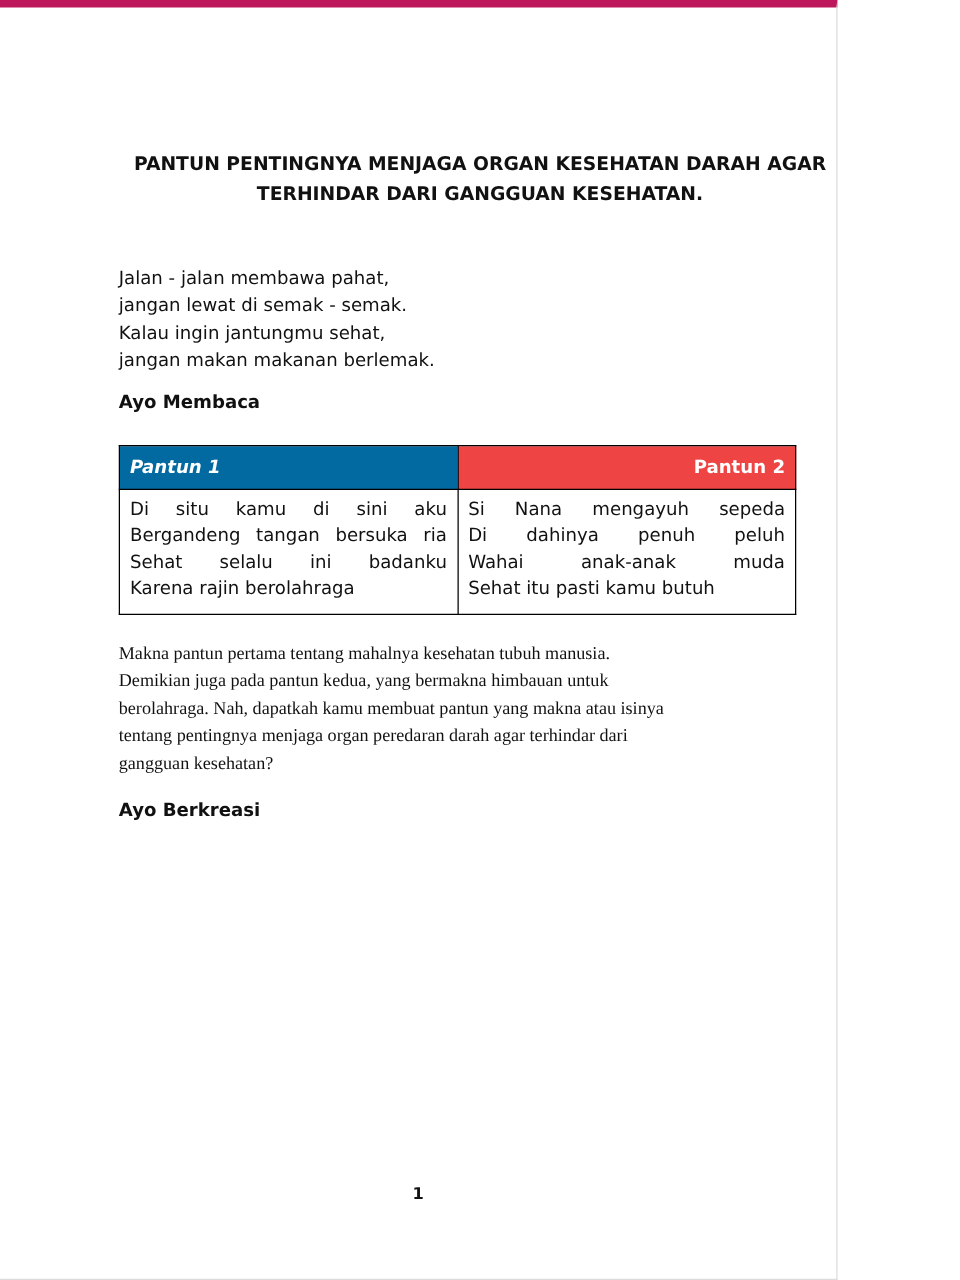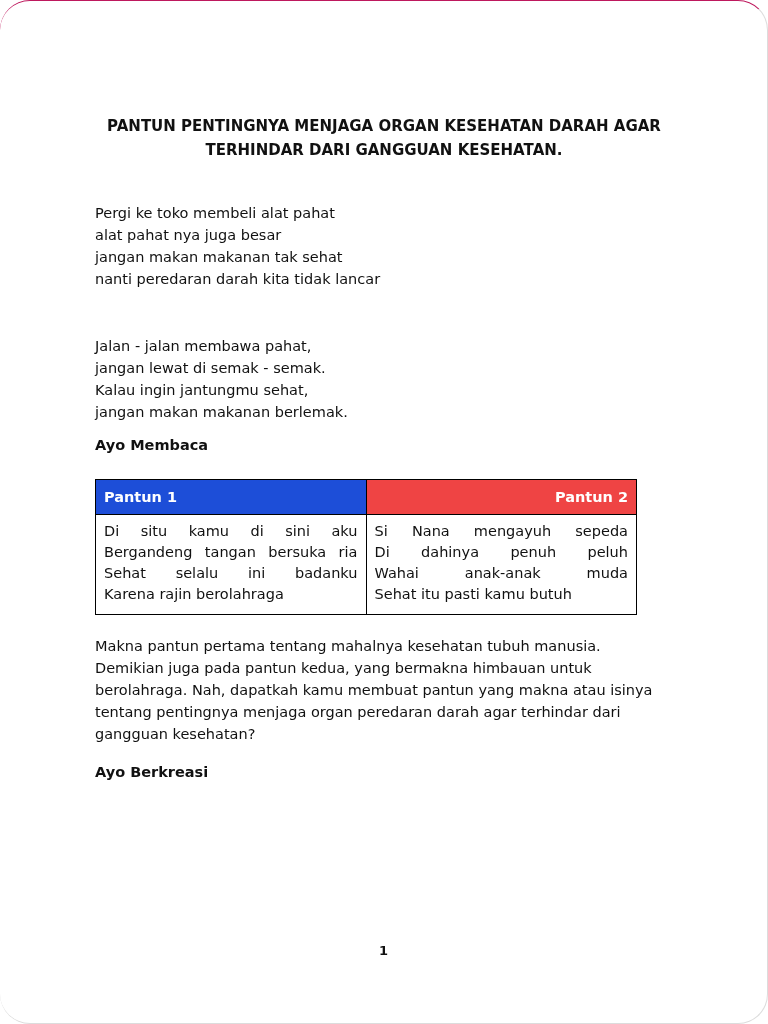--- a/index.html
+++ b/index.html
@@ -2,31 +2,30 @@
 <html><head>
 <meta charset="utf-8">
 <style>
   html, body {
     margin: 0;
     padding: 0;
     background: #ffffff;
   }
   .page {
     position: relative;
-    width: 768px;
+    width: 670px;
     height: 1024px;
     background: #ffffff;
     box-sizing: border-box;
     border-right: 1px solid #dcdcdc;
     border-bottom: 1px solid #dcdcdc;
-    border-top: 1px solid #be185d;
+    border-top: 6px solid #be185d;
     font-family: "DejaVu Sans", "Liberation Sans", sans-serif;
     color: #111111;
     overflow: hidden;
-    border-radius: 30px;
   }
   .content {
     position: absolute;
     top: 0;
     left: 95px;
     width: 578px;
   }
   .doc-title {
     margin-top: 113px;
     font-size: 15px;
@@ -79,57 +78,53 @@
   }
   .pline:last-child {
     text-align: left;
     text-align-last: left;
   }
   .paragraph {
     font-size: 14.5px;
     line-height: 22px;
     white-space: pre-line;
   }
-  .paragraph-makna { margin-top: 20px; }
+  .paragraph-makna { margin-top: 20px; font-family: Liberation Serif, serif; }
   .paragraph-berkreasi { margin-top: 0; }
   .page-number {
     position: absolute;
     top: 942px;
     left: 0;
     width: 100%;
     text-align: center;
     font-size: 13px;
     font-weight: bold;
   }
 </style>
 </head>
 <body>
 
 <div class="page">
   <div class="content">
 
     <div class="doc-title">PANTUN PENTINGNYA MENJAGA ORGAN KESEHATAN DARAH AGAR
 TERHINDAR DARI GANGGUAN KESEHATAN.</div>
 
-    <div class="stanza stanza-1">Pergi ke toko membeli alat pahat
-alat pahat nya juga besar
-jangan makan makanan tak sehat
-nanti peredaran darah kita tidak lancar</div>
 
     <div class="stanza stanza-2">Jalan - jalan membawa pahat,
 jangan lewat di semak - semak.
 Kalau ingin jantungmu sehat,
 jangan makan makanan berlemak.</div>
 
     <div class="section-heading heading-membaca">Ayo Membaca</div>
 
     <table class="ptable">
       <tbody>
           <tr>
-        <th style="background-color: #1d4ed8;">Pantun 1</th>
+        <th style="background-color: #0369a1; font-style: italic;">Pantun 1</th>
         <th style="background-color: #ef4444; text-align: right;">Pantun 2</th>
       </tr>
       <tr>
         <td>
           <div class="pline">Di situ kamu di sini aku</div>
           <div class="pline">Bergandeng tangan bersuka ria</div>
           <div class="pline">Sehat selalu ini badanku</div>
           <div class="pline">Karena rajin berolahraga</div>
         </td>
         <td>

